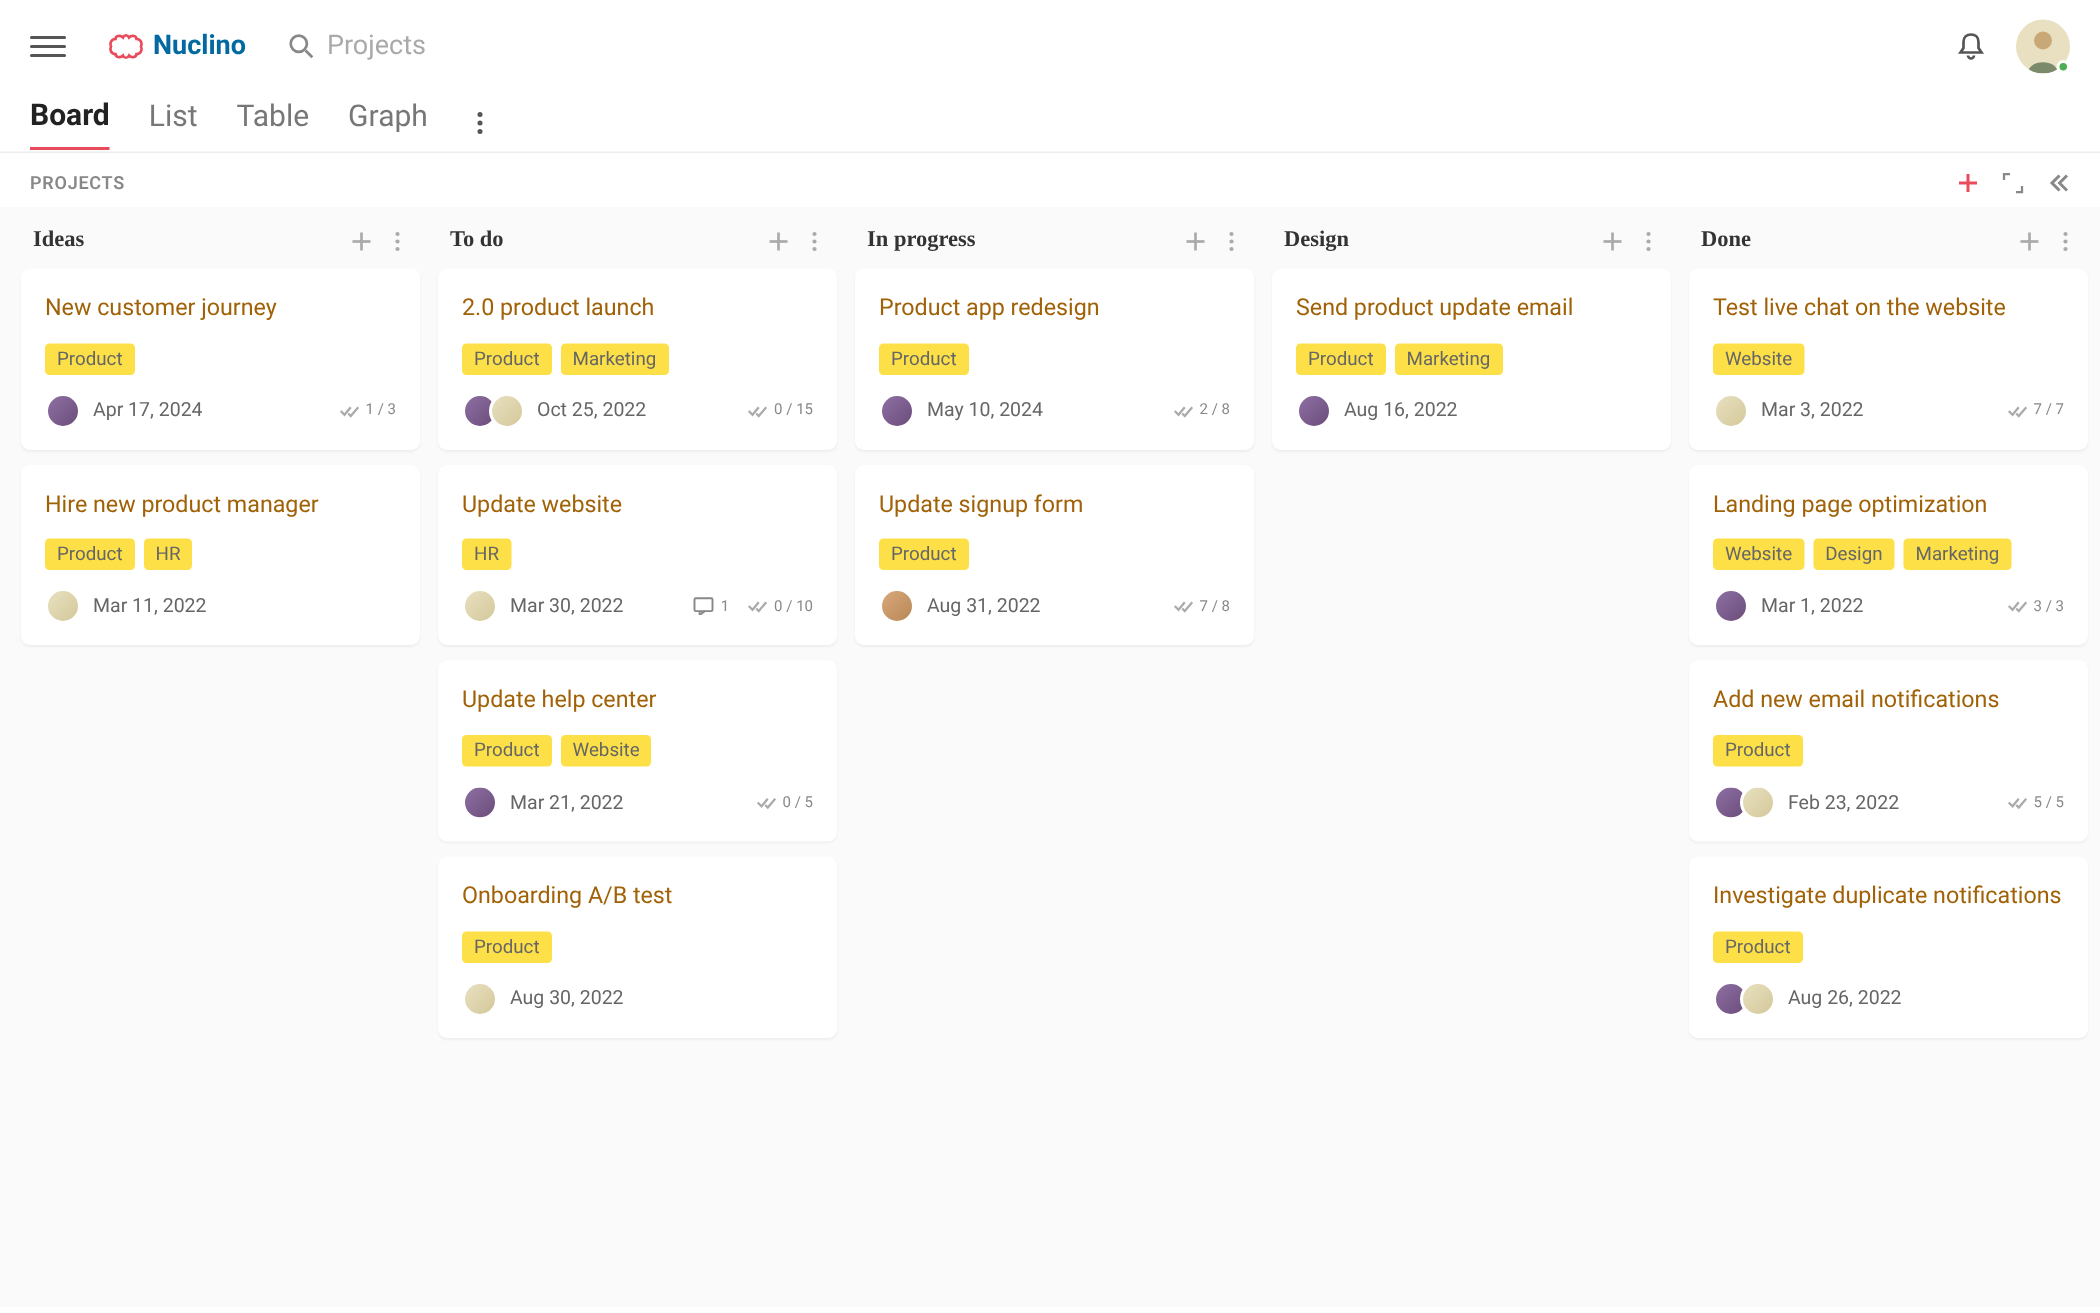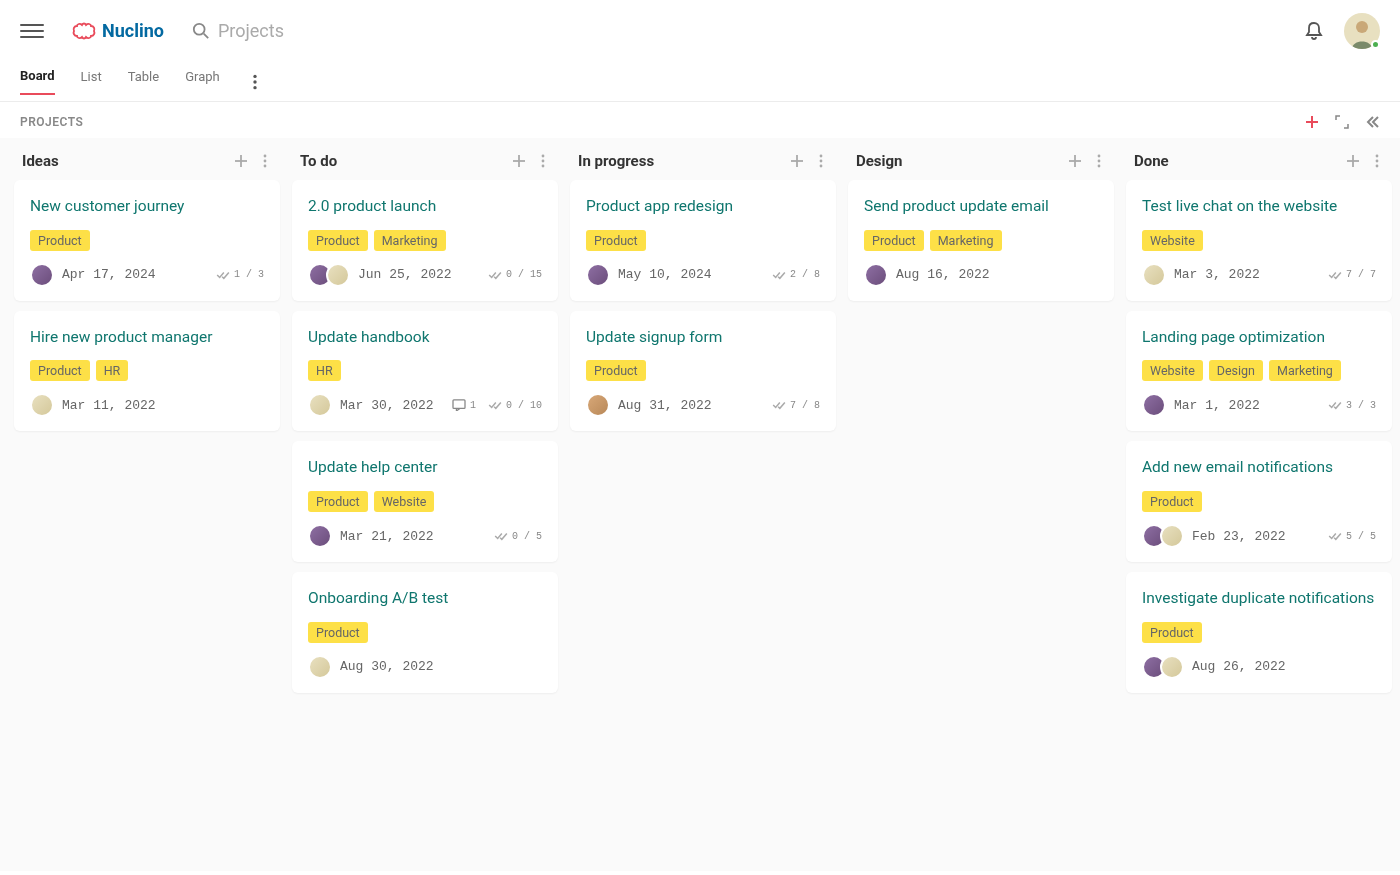--- a/index.html
+++ b/index.html
@@ -12,39 +12,39 @@
 .logo-text { font-weight: 700; font-size: 18px; color: #0369a1; }
 .search-wrap { display: flex; align-items: center; gap: 8px; color: #999; }
 .search-icon { width: 18px; height: 18px; }
 .search-text { font-size: 18px; color: #aaa; }
 .header-right { margin-left: auto; display: flex; align-items: center; gap: 20px; }
 .bell-icon { width: 20px; height: 20px; color: #555; cursor: pointer; }
 .avatar-wrap { position: relative; }
 .avatar-lg { width: 36px; height: 36px; border-radius: 50%; background: #e8e0c0; display: flex; align-items: center; justify-content: center; overflow: hidden; }
 .status-dot { position: absolute; bottom: 0; right: 0; width: 9px; height: 9px; background: #4caf50; border-radius: 50%; border: 2px solid #fff; }
 .tabs { display: flex; align-items: center; gap: 26px; padding: 0 20px; height: 40px; border-bottom: 1px solid #ececec; }
-.tab { font-size: 13px; color: #777; cursor: pointer; padding-bottom: 10px; }
+.tab { font-size: 20px; color: #777; cursor: pointer; padding-bottom: 10px; }
 .tab.active { color: #222; font-weight: 700; border-bottom: 2px solid #e94b5b; }
 .tab-more { width: 18px; height: 18px; color: #555; cursor: pointer; }
 .subheader { display: flex; align-items: center; padding: 12px 20px 8px; }
 .subheader-title { font-size: 12px; letter-spacing: 0.5px; color: #888; font-weight: 600; }
 .subheader-right { margin-left: auto; display: flex; gap: 14px; align-items: center; }
 .sub-icon { width: 16px; height: 16px; color: #888; cursor: pointer; }
 .sub-icon.red { color: #e94b5b; }
 .board { display: flex; gap: 12px; padding: 0 14px 20px; background: #fafafa; height: calc(875px - 62px - 40px - 40px); overflow-x: auto; }
 .column { width: 266px; flex-shrink: 0; }
 .col-header { display: flex; align-items: center; padding: 14px 8px 10px; }
-.col-title { font-size: 15px; font-weight: 700; color: #333; }
+.col-title { font-size: 15px; font-weight: 700; color: #333; font-family: Liberation Serif, serif; }
 .col-actions { margin-left: auto; display: flex; gap: 10px; }
 .col-icon { width: 14px; height: 14px; color: #aaa; cursor: pointer; }
 .card { background: #fff; border-radius: 6px; padding: 16px 16px 14px; margin-bottom: 10px; box-shadow: 0 1px 2px rgba(0,0,0,0.05); cursor: pointer; }
-.card-title { font-size: 15.5px; color: #0f766e; margin-bottom: 12px; line-height: 1.4; }
+.card-title { font-size: 15.5px; color: #a16207; margin-bottom: 12px; line-height: 1.4; }
 .tags { display: flex; gap: 6px; flex-wrap: wrap; margin-bottom: 12px; }
 .tag { background: #fde047; color: #666; font-size: 12.5px; padding: 3px 8px; border-radius: 3px; }
-.card-footer { display: flex; align-items: center; font-family: Liberation Mono, monospace; }
+.card-footer { display: flex; align-items: center; }
 .avatars { display: flex; }
 .avatar-sm { width: 24px; height: 24px; border-radius: 50%; background: #c9a; border: 2px solid #fff; margin-left: -6px; overflow: hidden; }
 .avatar-sm:first-child { margin-left: 0; }
 .avatar-sm.a1 { background: linear-gradient(135deg, #8e6fa3, #6b4d7b); }
 .avatar-sm.a2 { background: linear-gradient(135deg, #e8e0c0, #d4c89a); }
 .avatar-sm.a3 { background: linear-gradient(135deg, #d8a878, #b88858); }
 .card-date { font-size: 13px; color: #666; margin-left: 8px; }
 .card-meta { margin-left: auto; display: flex; align-items: center; gap: 12px; font-size: 10px; color: #888; }
 .meta-item { display: flex; align-items: center; gap: 4px; }
 .check-icon { width: 14px; height: 10px; }
@@ -190,33 +190,33 @@
         <div class="card-title">2.0 product launch</div>
         <div class="tags">
           <span class="tag">Product</span>
           <span class="tag">Marketing</span>
         </div>
         <div class="card-footer">
           <div class="avatars">
             <div class="avatar-sm a1"></div>
             <div class="avatar-sm a2"></div>
           </div>
-          <span class="card-date">Jun 25, 2022</span>
+          <span class="card-date">Oct 25, 2022</span>
           <div class="card-meta">
             <span class="meta-item">
               <svg class="check-icon" viewBox="0 0 16 12" fill="none" stroke="#aaa" stroke-width="1.8">
                 <path d="M1 6 L4 9 L9 3 M7 8 L9 10 L15 3"></path>
               </svg>
               <span>0 / 15</span>
             </span>
           </div>
         </div>
       </div>
       <div class="card">
-        <div class="card-title">Update handbook</div>
+        <div class="card-title">Update website</div>
         <div class="tags">
           <span class="tag">HR</span>
         </div>
         <div class="card-footer">
           <div class="avatars">
             <div class="avatar-sm a2"></div>
           </div>
           <span class="card-date">Mar 30, 2022</span>
           <div class="card-meta">
             <span class="meta-item">

